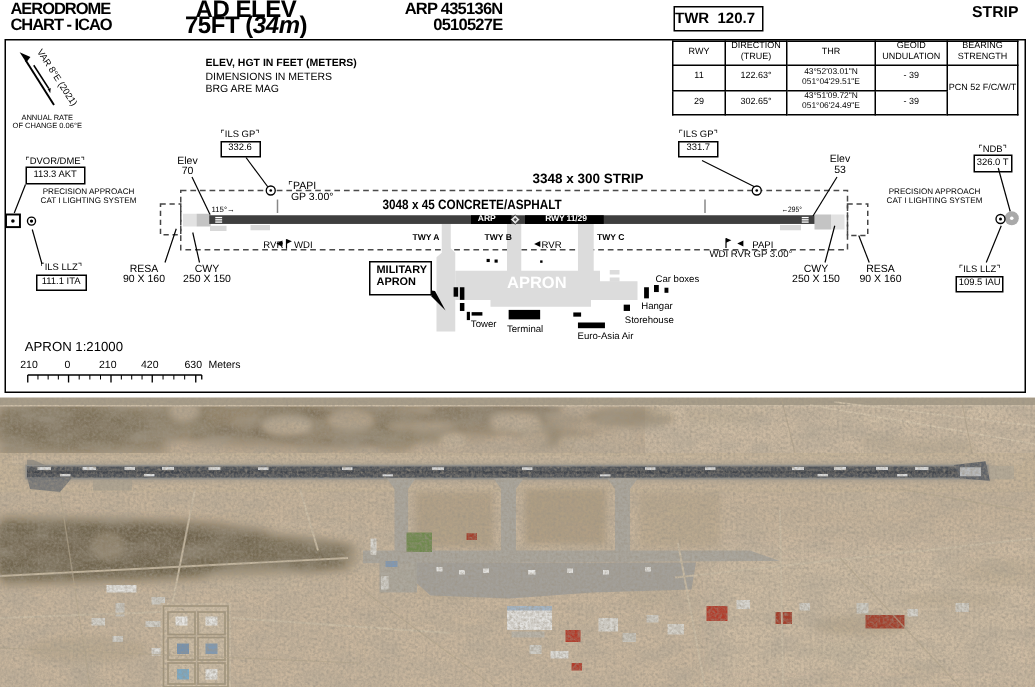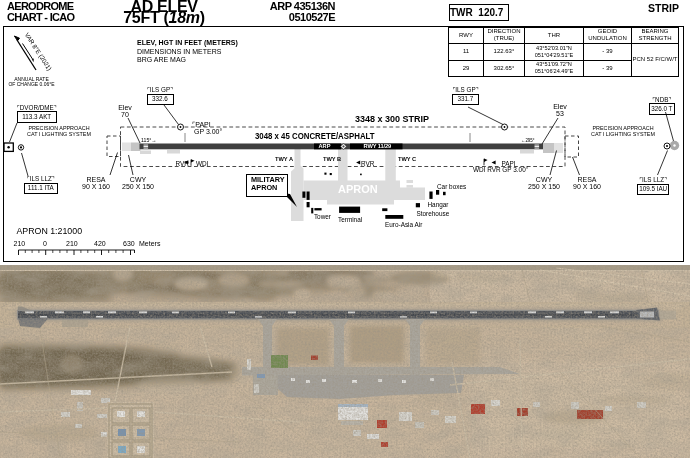--- a/index.html
+++ b/index.html
@@ -8,21 +8,21 @@
   .c{text-align:center;}
   .b{font-weight:bold;}
   .nv{font-size:6.3px;line-height:6.8px;}
   .nb{border:1px solid #000;padding:1.5px 0 1px;margin:0 auto;}
 </style>
 </head>
 <body>
 
 <div class="t b" style="left:7px;top:1px;font-size:11px;line-height:11.3px;letter-spacing:-0.7px;">AERODROME<br>CHART - ICAO</div>
 
-<div class="t b c" style="left:114px;top:1px;width:100px;font-size:16px;line-height:11.3px;letter-spacing:-0.3px;">AD ELEV<br>75FT (<i>18m</i>)</div>
+<div class="t b c" style="left:114px;top:1px;width:100px;font-size:16px;line-height:11.3px;letter-spacing:-0.3px;">AD ELEV<br>75FT (<i>34m</i>)</div>
 
 <div class="t b" style="left:240px;top:1px;width:95px;font-size:11px;line-height:11.3px;letter-spacing:-0.5px;text-align:right;">ARP 435136N<br>0510527E</div>
 
 <div class="t b" style="left:449px;top:3.5px;width:58px;height:15px;border:1.5px solid #000;font-size:10px;line-height:15px;text-align:left;">TWR&nbsp;&nbsp;120.7</div>
 
 <div class="t b" style="left:648px;top:2px;font-size:10.5px;">STRIP</div>
 
 <div style="position:absolute;left:3px;top:26px;width:679px;height:234px;border:1.5px solid #000;"></div>
 
 <svg style="position:absolute;left:0;top:0;" width="690" height="262" viewBox="0 0 690 262">

